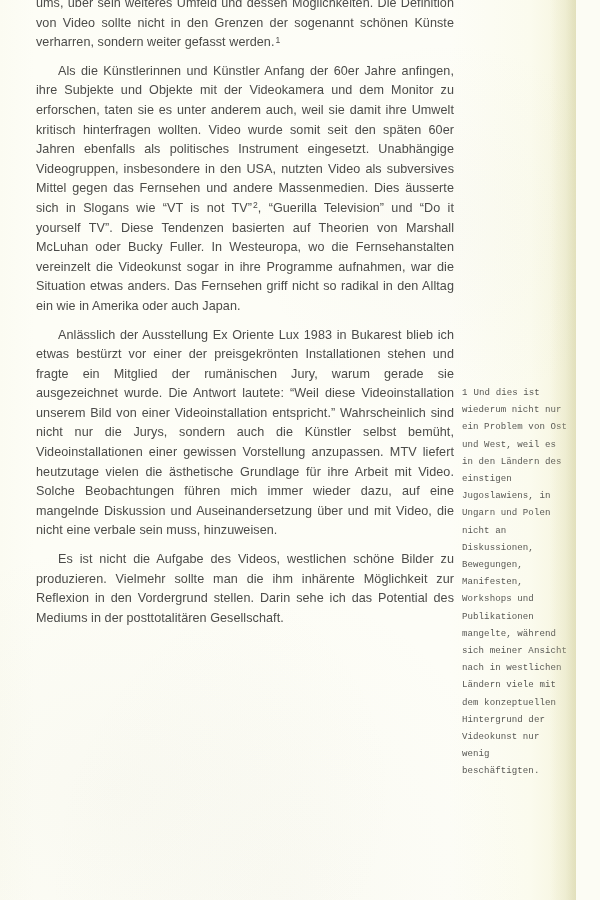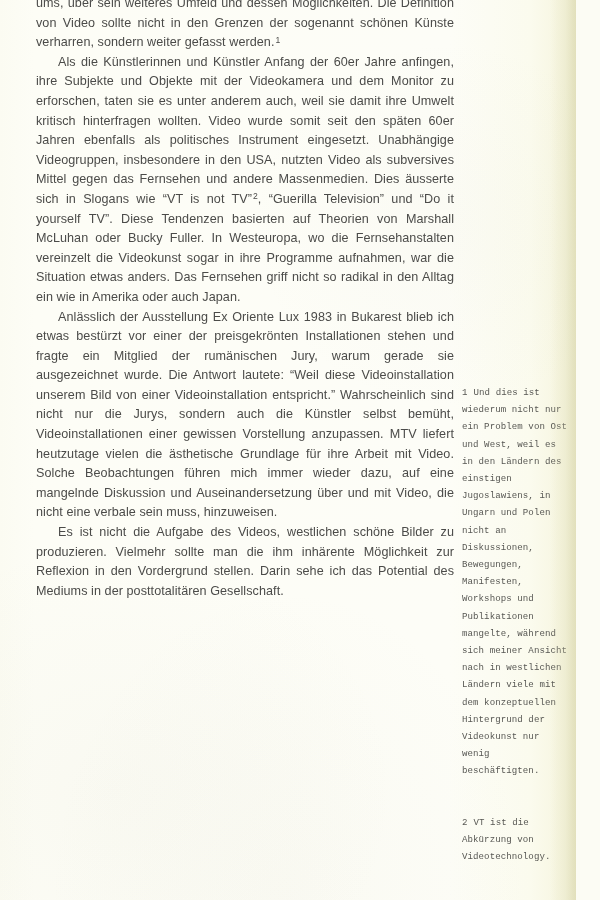--- a/index.html
+++ b/index.html
@@ -64,20 +64,21 @@
     letter-spacing: 0.005em;
     -webkit-font-smoothing: antialiased;
   }
   .main-column p {
     margin: 0;
     text-align: justify;
     text-justify: inter-word;
   }
   .main-column p.indent {
     text-indent: 22px;
+    margin-top: 9px;
   }
   .main-column p.last-line-left {
     text-align-last: left;
   }
   .it {
   }
   sup {
     font-size: 0.68em;
     vertical-align: 0.42em;
     line-height: 0;
@@ -132,21 +133,18 @@
     </p>
 
   </div>
 
   <div class="notes-column">
 
     <p class="note">
       <span class="note-num">1</span><span>Und dies ist wiederum nicht nur ein Problem von Ost und West, weil es in den Ländern des einstigen Jugoslawiens, in Ungarn und Polen nicht an Diskussionen, Bewegungen, Manifesten, Workshops und Publikationen mangelte, während sich meiner Ansicht nach in westlichen Ländern viele mit dem konzeptuellen Hintergrund der Videokunst nur wenig beschäftigten.</span>
     </p>
 
-    <p class="note">
-      <span class="note-num">2</span><span>VT ist die Abkürzung von Videotechnology.</span>
-    </p>
 
   </div>
 
   <div class="edge-shadow"></div>
 
 </div>
 
 </body></html>

